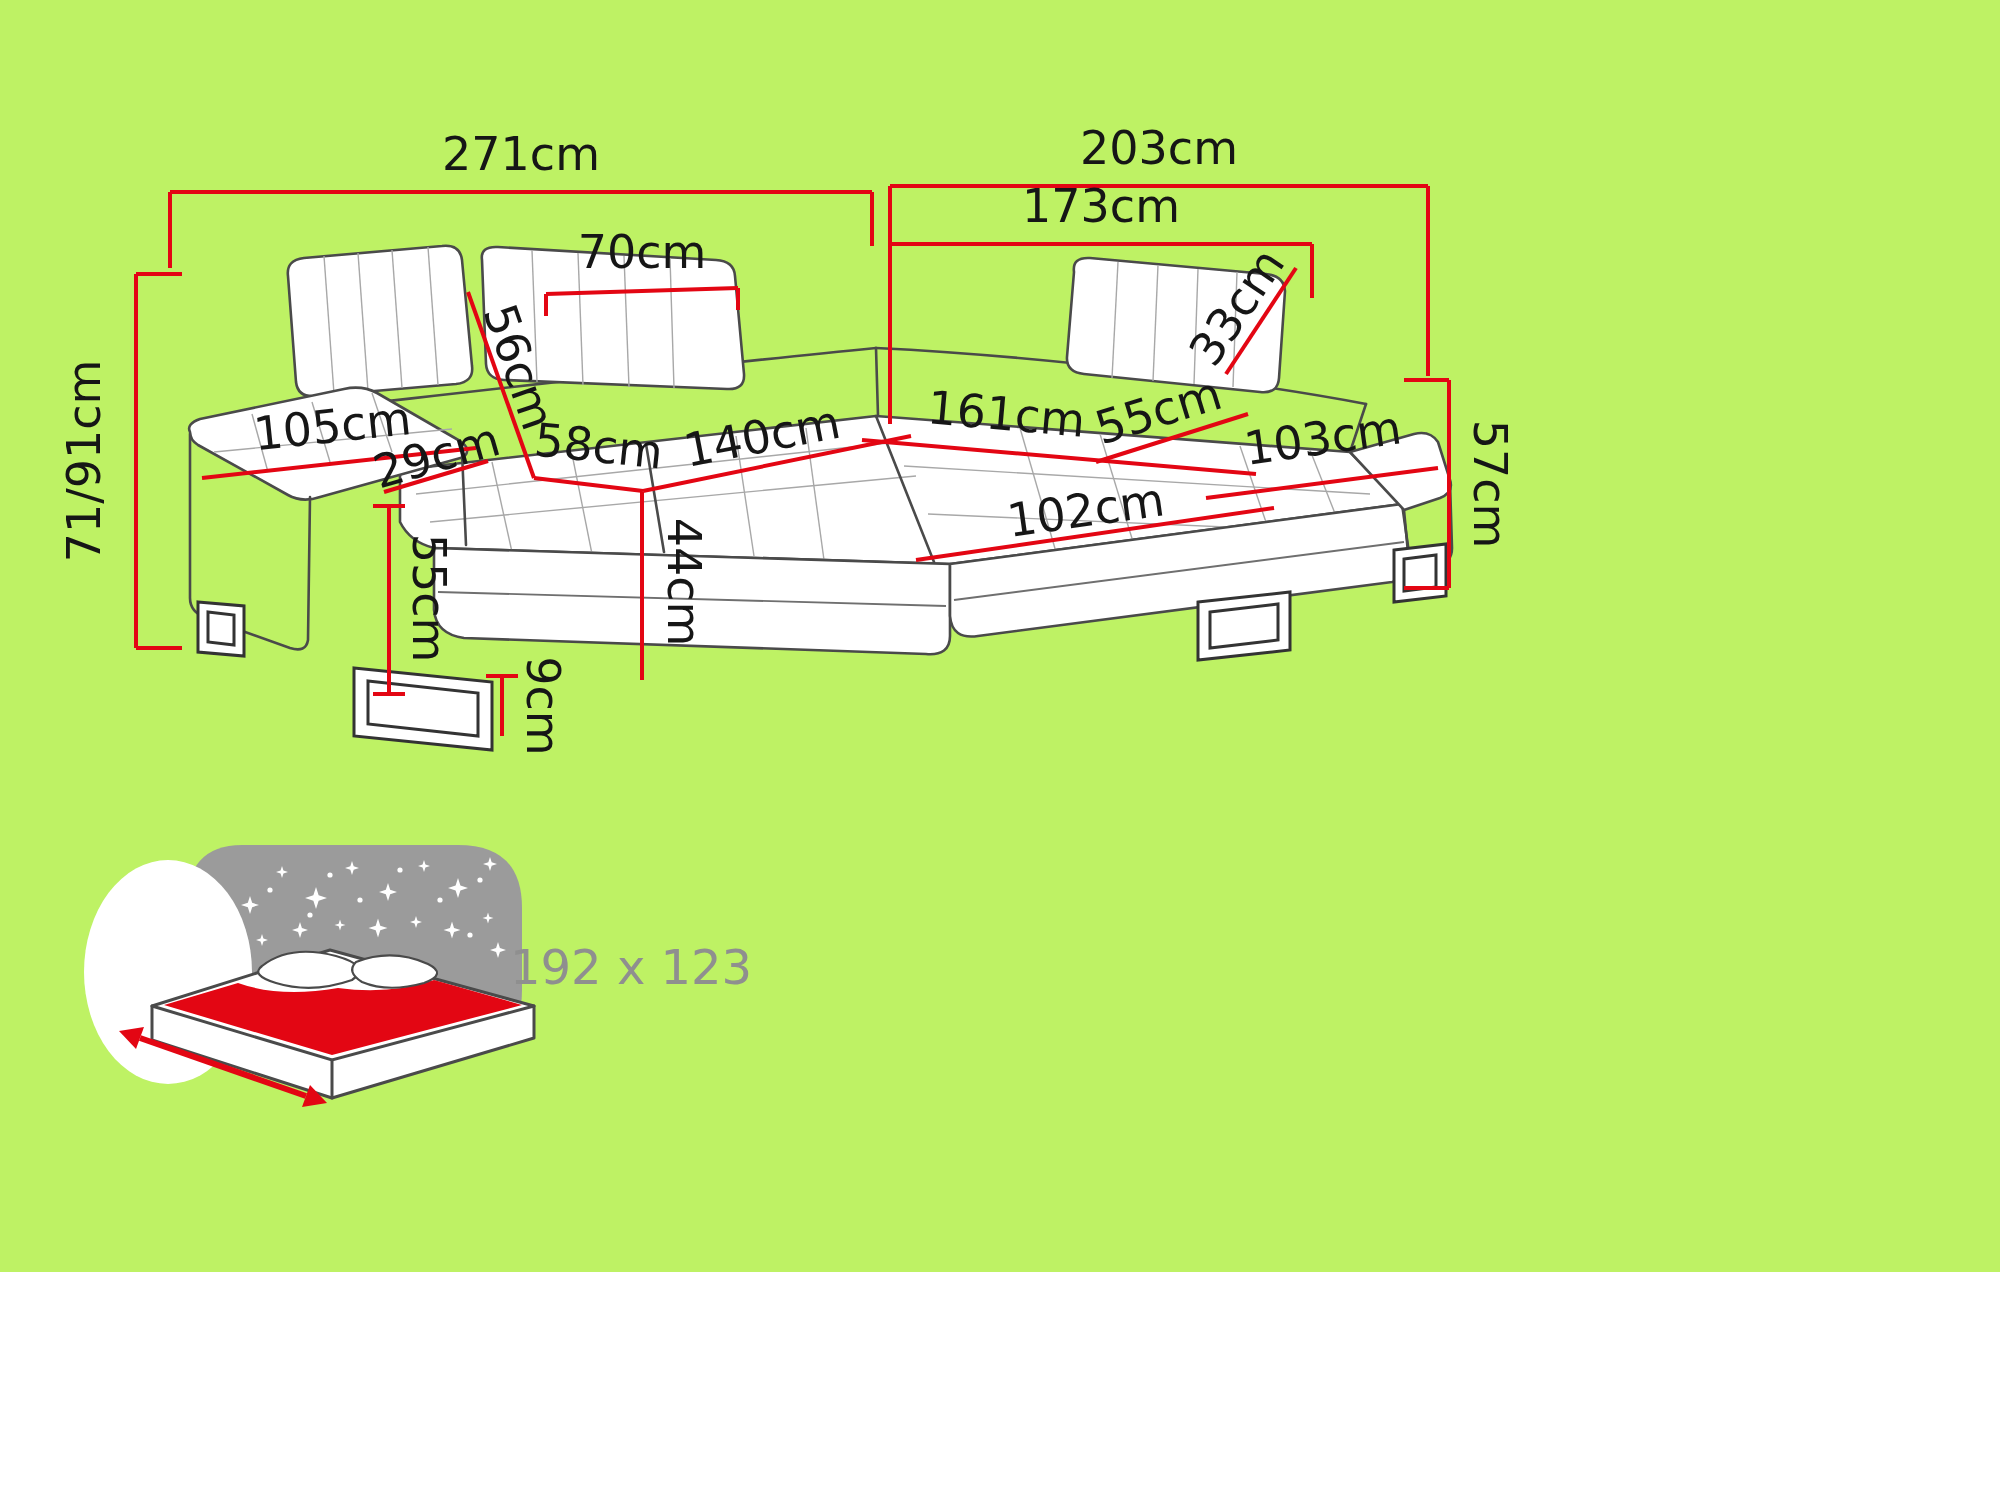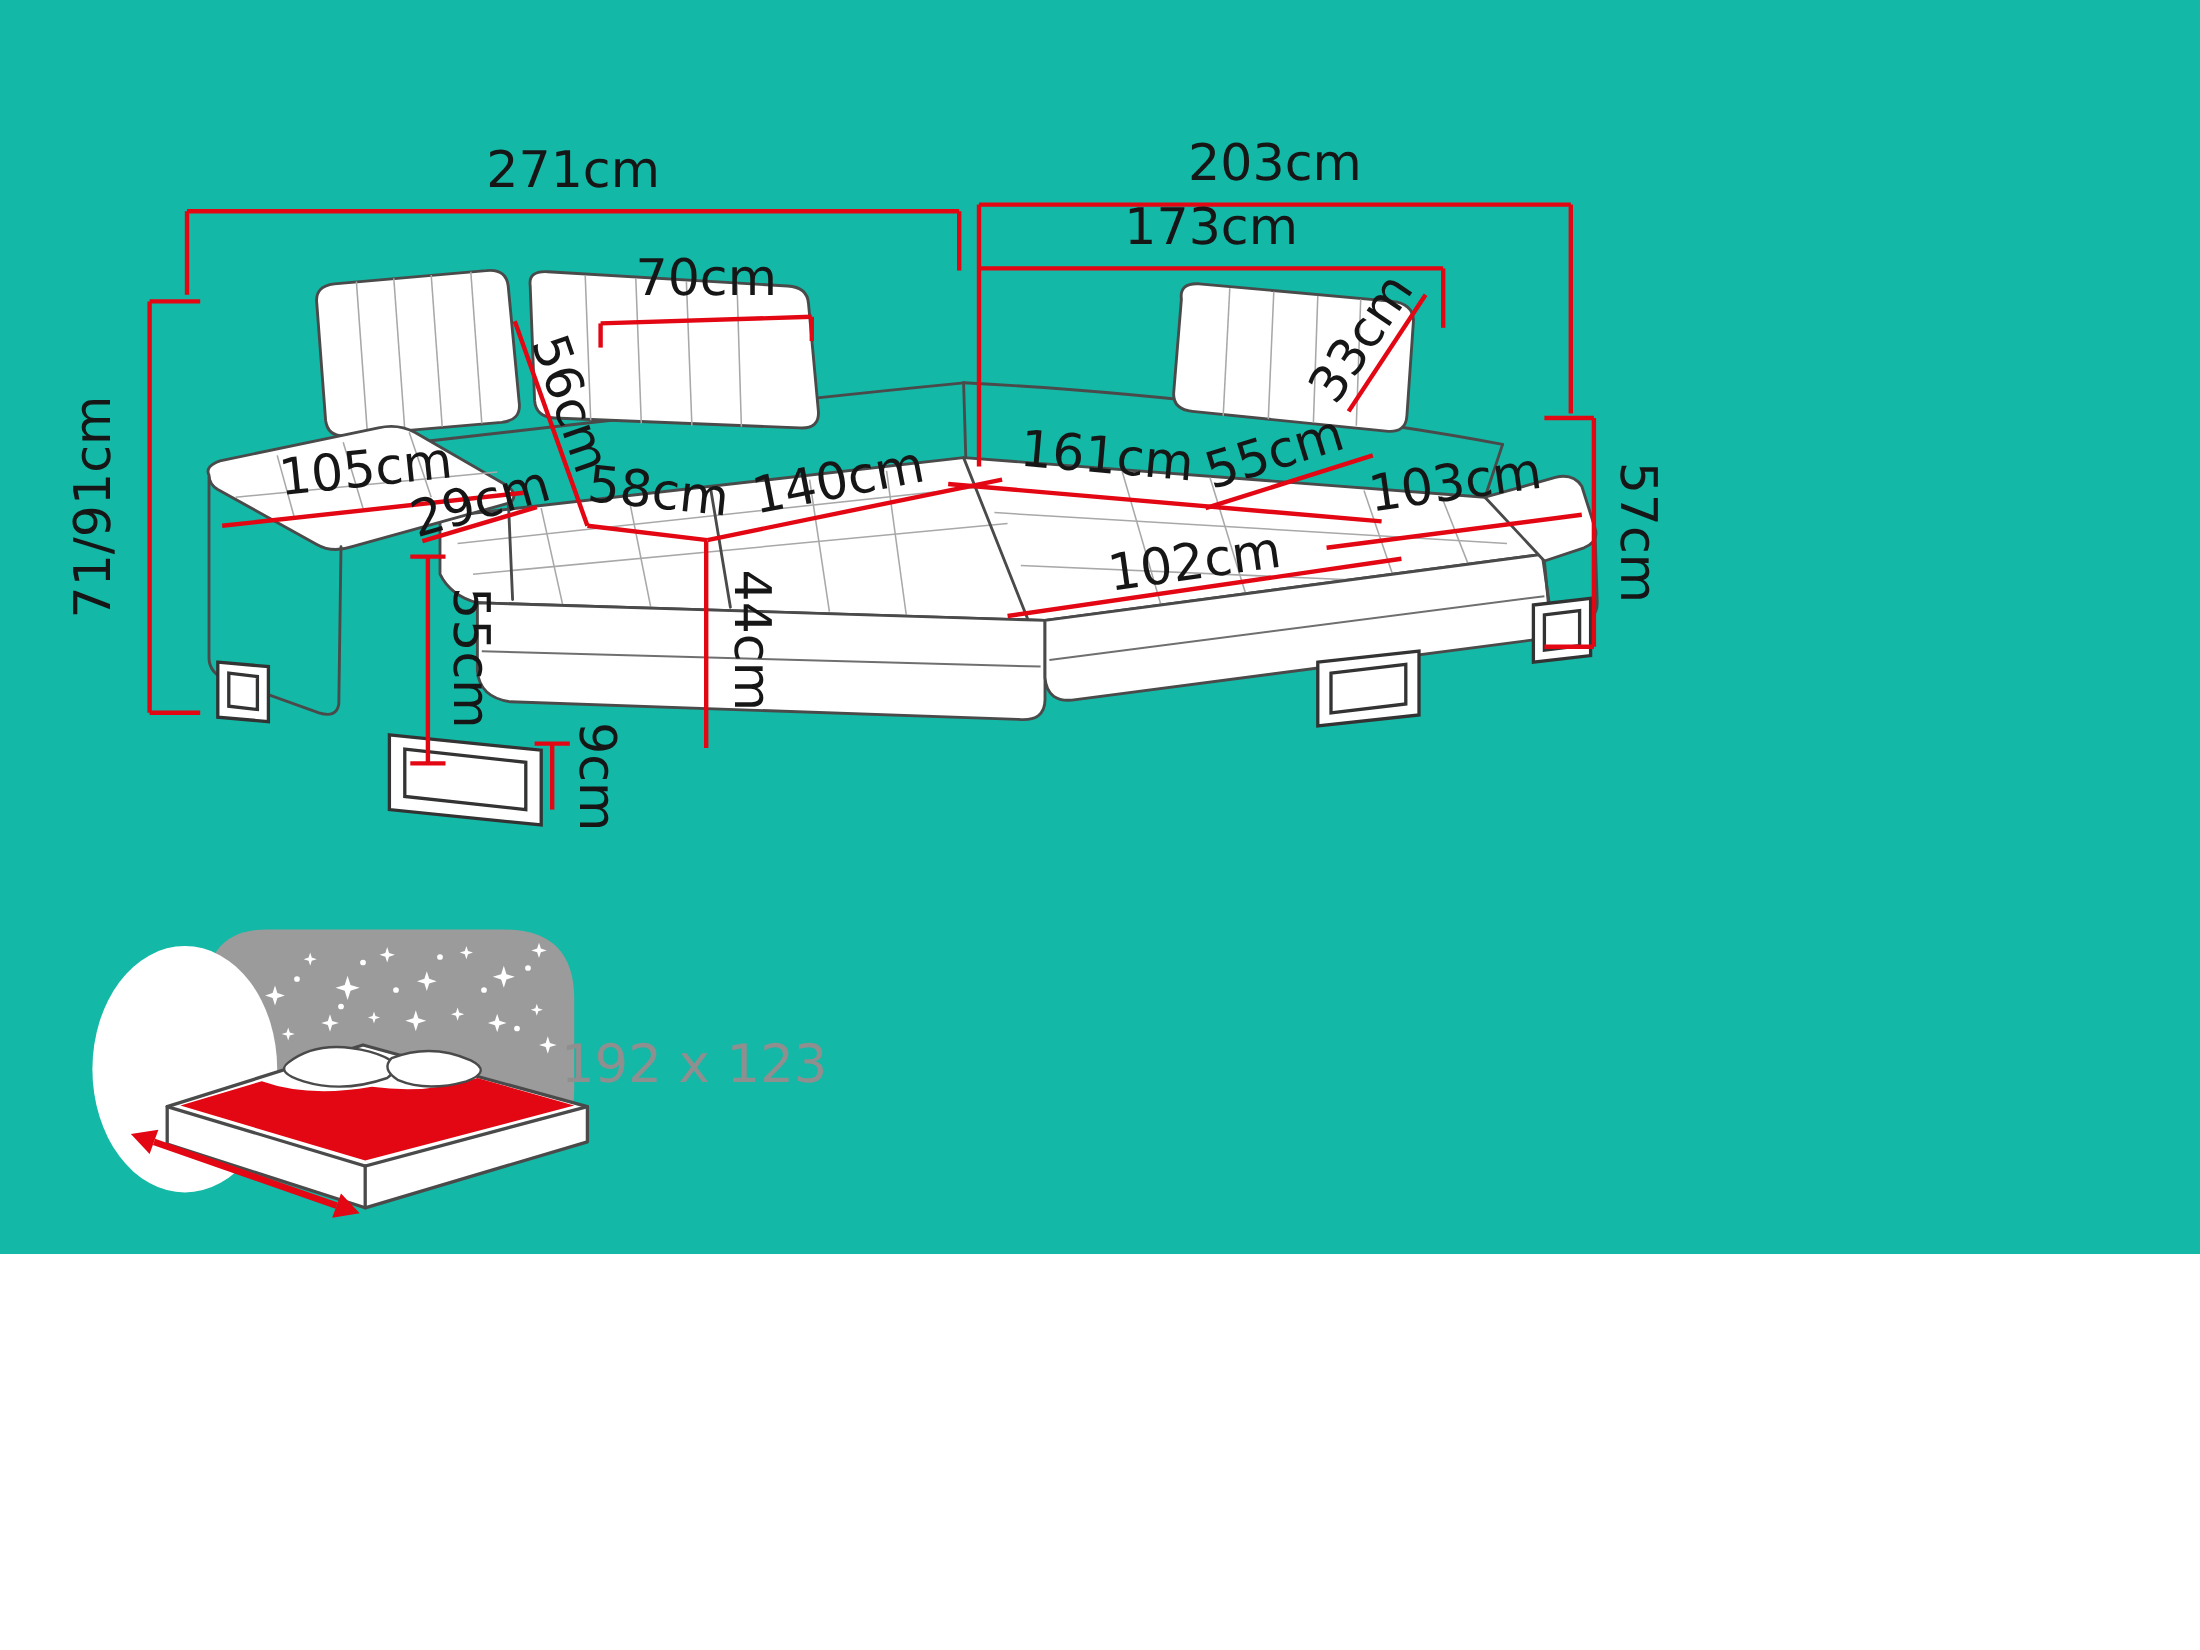--- a/index.html
+++ b/index.html
@@ -1,17 +1,17 @@
 <!DOCTYPE html>
 <html><head>
 <meta charset="utf-8">
 <style>
   html,body{margin:0;padding:0;background:#ffffff;}
   .stage{
-    position:relative;width:2000px;height:1140px;background:#14b8a6;overflow:hidden;
+    position:relative;width:2000px;height:1272px;background:#bef264;overflow:hidden;
     font-family:"DejaVu Sans","Liberation Sans",sans-serif;
   }
   svg{position:absolute;left:0;top:0;}
   .outline{fill:#ffffff;stroke:#4a4a4a;stroke-width:2.6;stroke-linejoin:round;}
   .oline{fill:none;stroke:#4a4a4a;stroke-width:2.6;stroke-linecap:round;}
   .thin{fill:none;stroke:#6f6f6f;stroke-width:1.8;}
   .quilt{fill:none;stroke:#a8a8a8;stroke-width:1.4;}
   .leg{fill:#ffffff;stroke:#333333;stroke-width:3;}
   .red{stroke:#e30613;stroke-width:4;fill:none;stroke-linecap:butt;}
   .redfill{fill:#e30613;stroke:none;}

